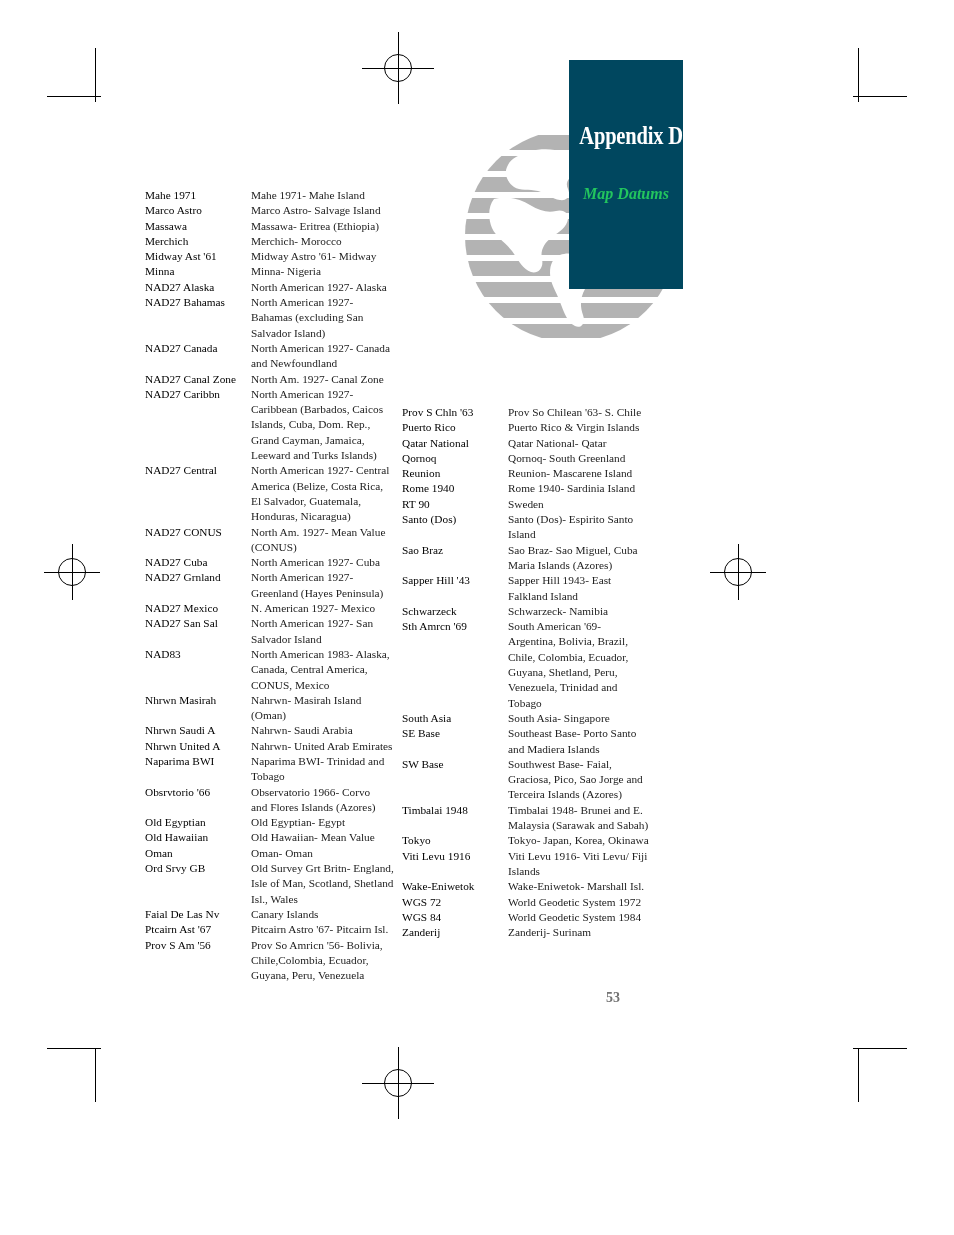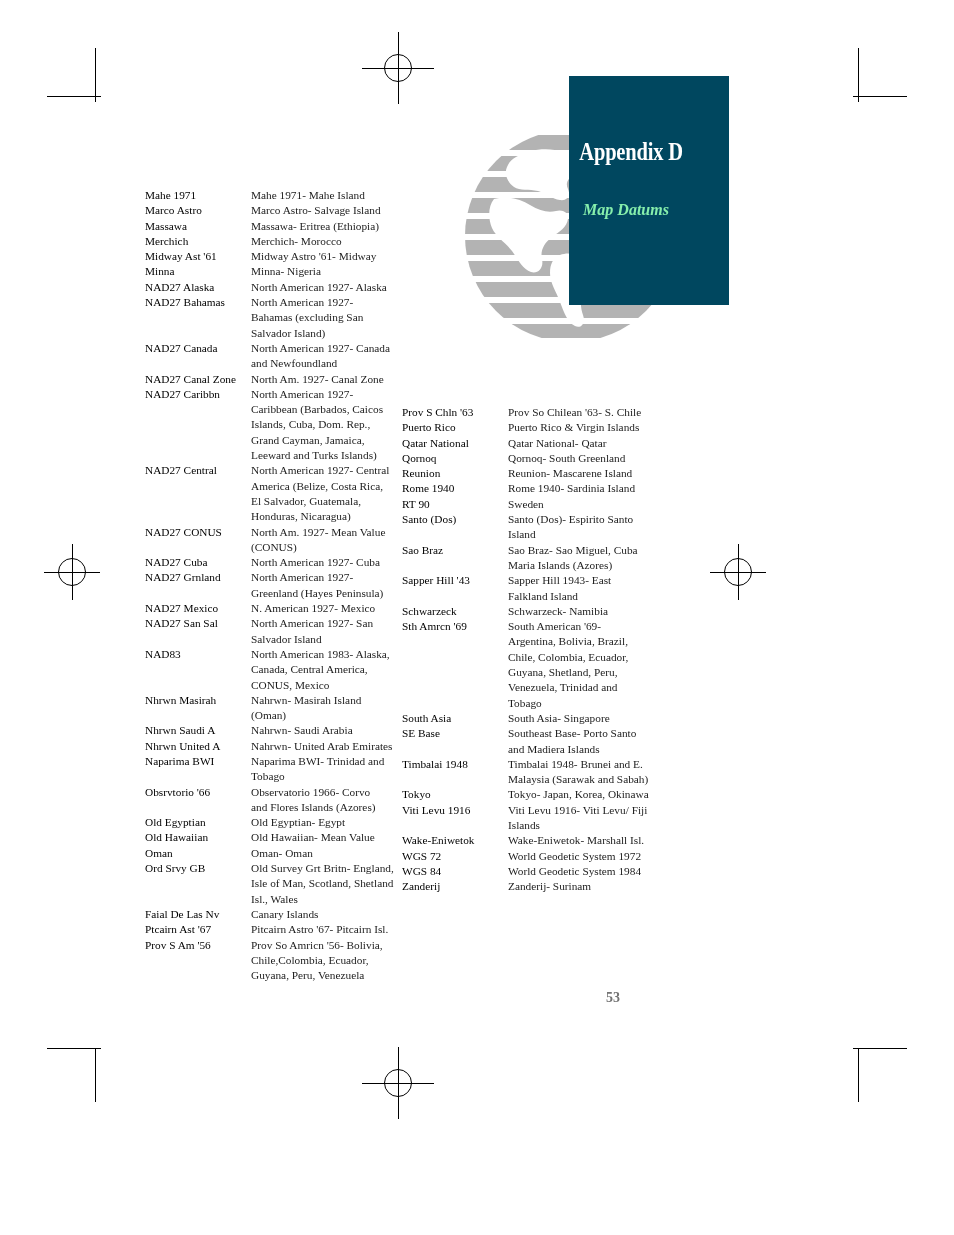--- a/index.html
+++ b/index.html
@@ -61,25 +61,24 @@
   .globe {
     position: absolute;
     left: 0;
     top: 69px;
     width: 214px;
     height: 214px;
   }
   .title-block {
     position: absolute;
     left: 105px;
-    top: 16px;
+    top: 0;
     width: 114px;
     height: 229px;
     background: #00475f;
-    padding-left: 46px;
   }
   .appendix-title {
     position: absolute;
     left: 0;
     top: 62px;
     width: 114px;
     text-align: center;
     color: #ffffff;
     font-family: "Liberation Serif", serif;
     font-weight: bold;
@@ -88,21 +87,21 @@
     transform: scaleX(0.82);
     transform-origin: 50% 50%;
     white-space: nowrap;
   }
   .appendix-subtitle {
     position: absolute;
     left: 0;
     top: 125px;
     width: 114px;
     text-align: center;
-    color: #86efac;
+    color: #22c55e;
     font-family: "Liberation Serif", serif;
     font-weight: bold;
     font-style: italic;
     font-size: 16px;
     white-space: nowrap;
   }
 
   
   .datum-col {
     position: absolute;
@@ -533,20 +532,28 @@
       </span>
     </div>
     <div class="datum-row">
       <span class="datum-term">SE Base</span>
       <span class="datum-def">
         <span class="defline">Southeast Base- Porto Santo</span>
         <span class="defline">and Madiera Islands</span>
       </span>
     </div>
     <div class="datum-row">
+      <span class="datum-term">SW Base</span>
+      <span class="datum-def">
+        <span class="defline">Southwest Base- Faial,</span>
+        <span class="defline">Graciosa, Pico, Sao Jorge and</span>
+        <span class="defline">Terceira Islands (Azores)</span>
+      </span>
+    </div>
+    <div class="datum-row">
       <span class="datum-term">Timbalai 1948</span>
       <span class="datum-def">
         <span class="defline">Timbalai 1948- Brunei and E.</span>
         <span class="defline">Malaysia (Sarawak and Sabah)</span>
       </span>
     </div>
     <div class="datum-row">
       <span class="datum-term">Tokyo</span>
       <span class="datum-def">
         <span class="defline">Tokyo- Japan, Korea, Okinawa</span>

